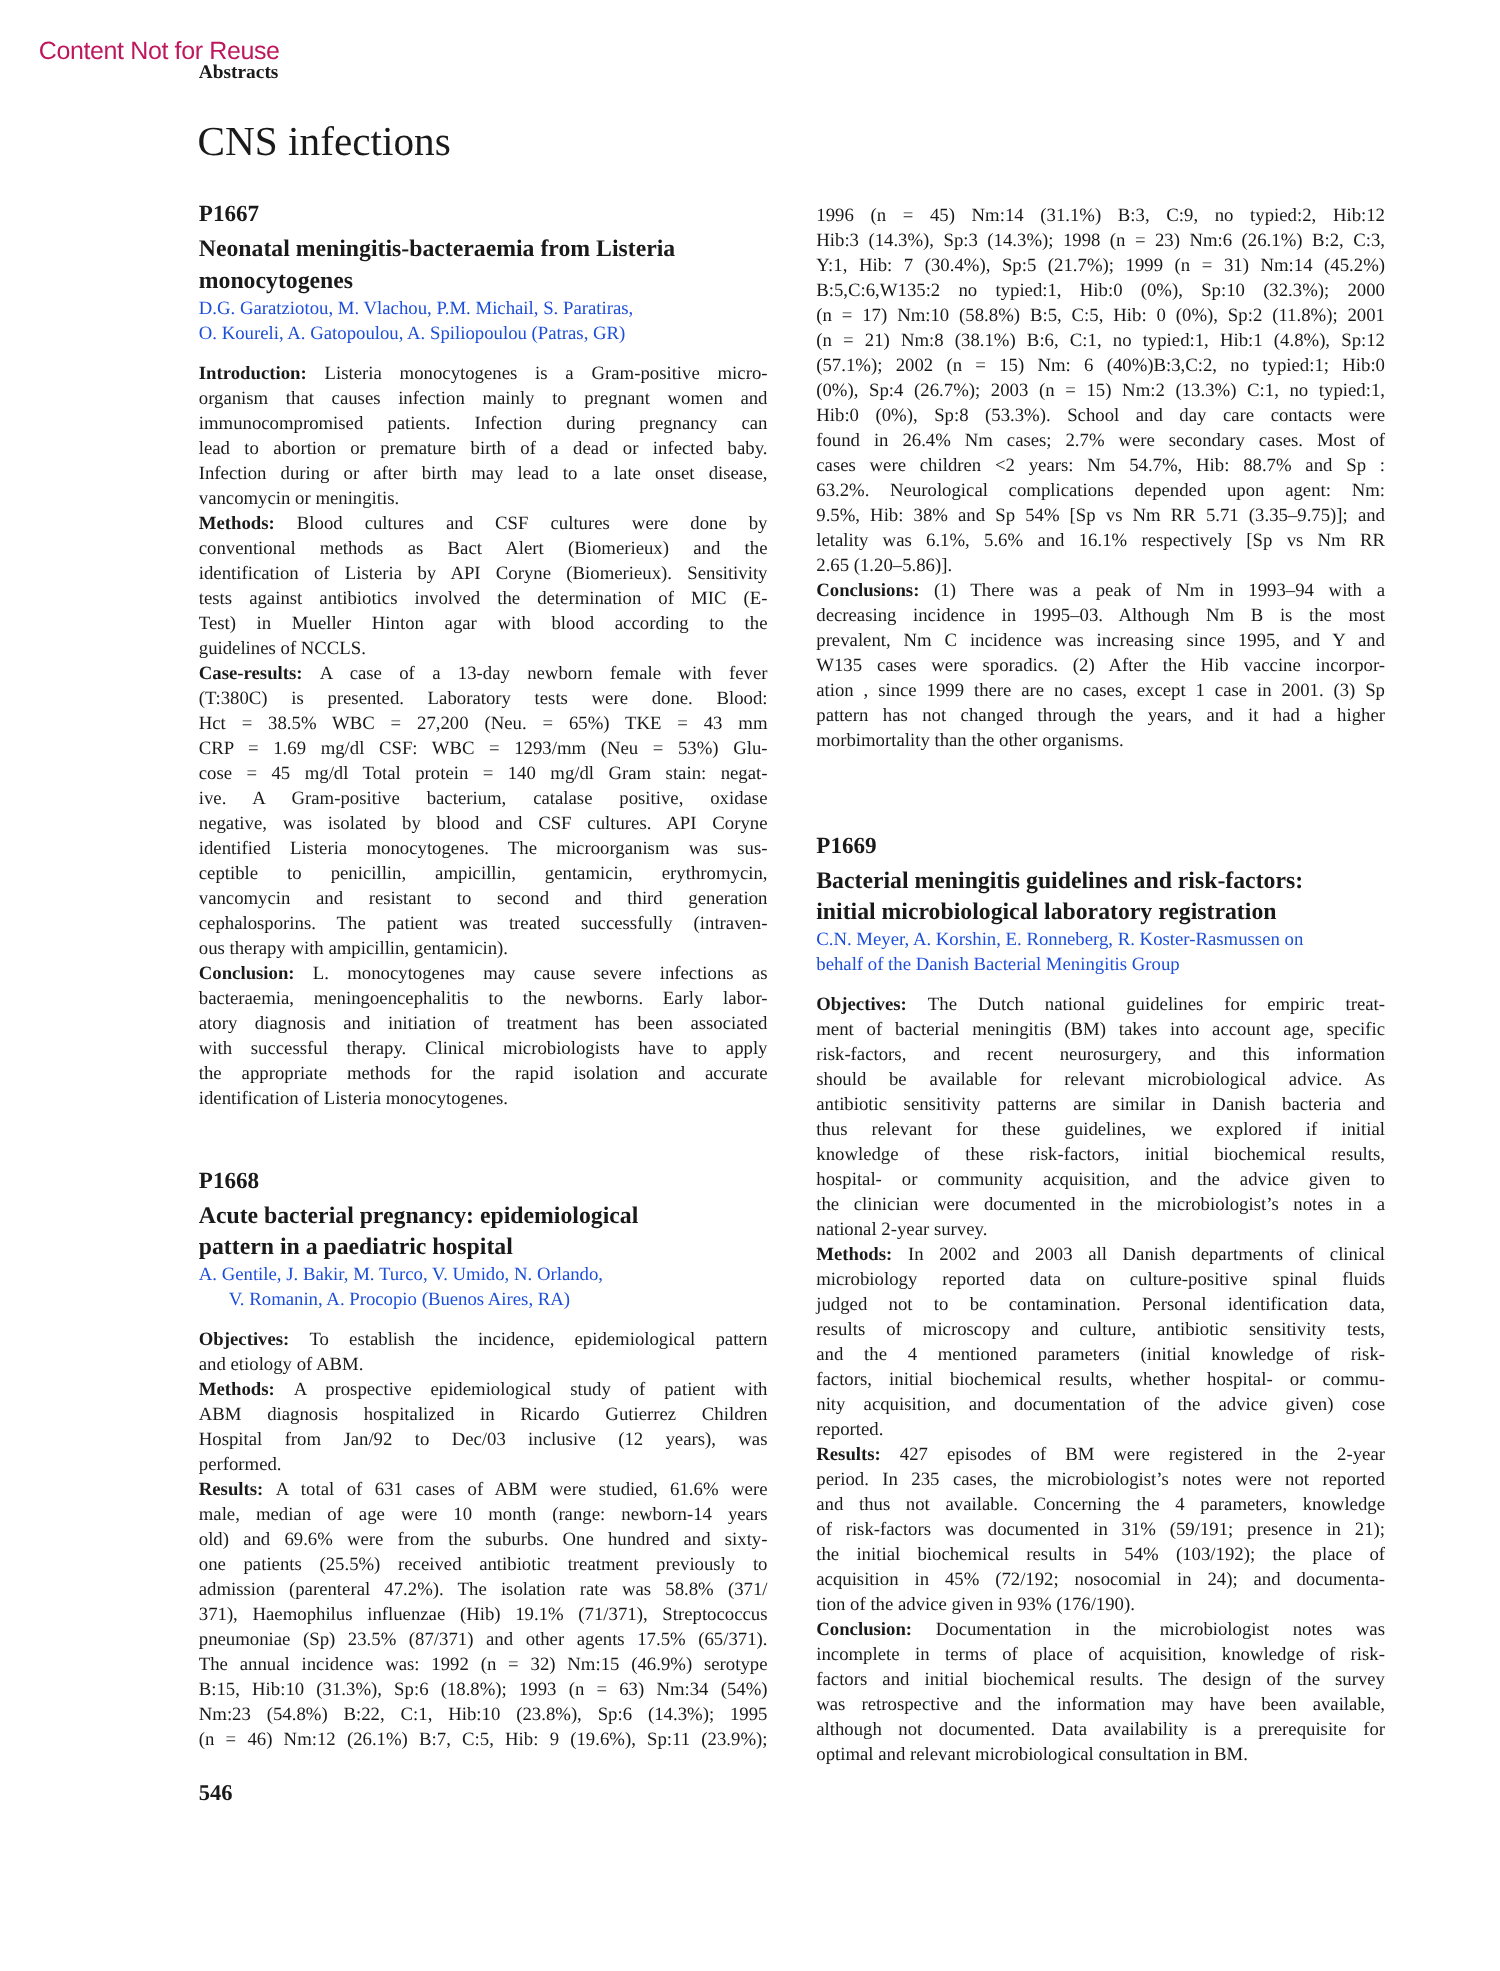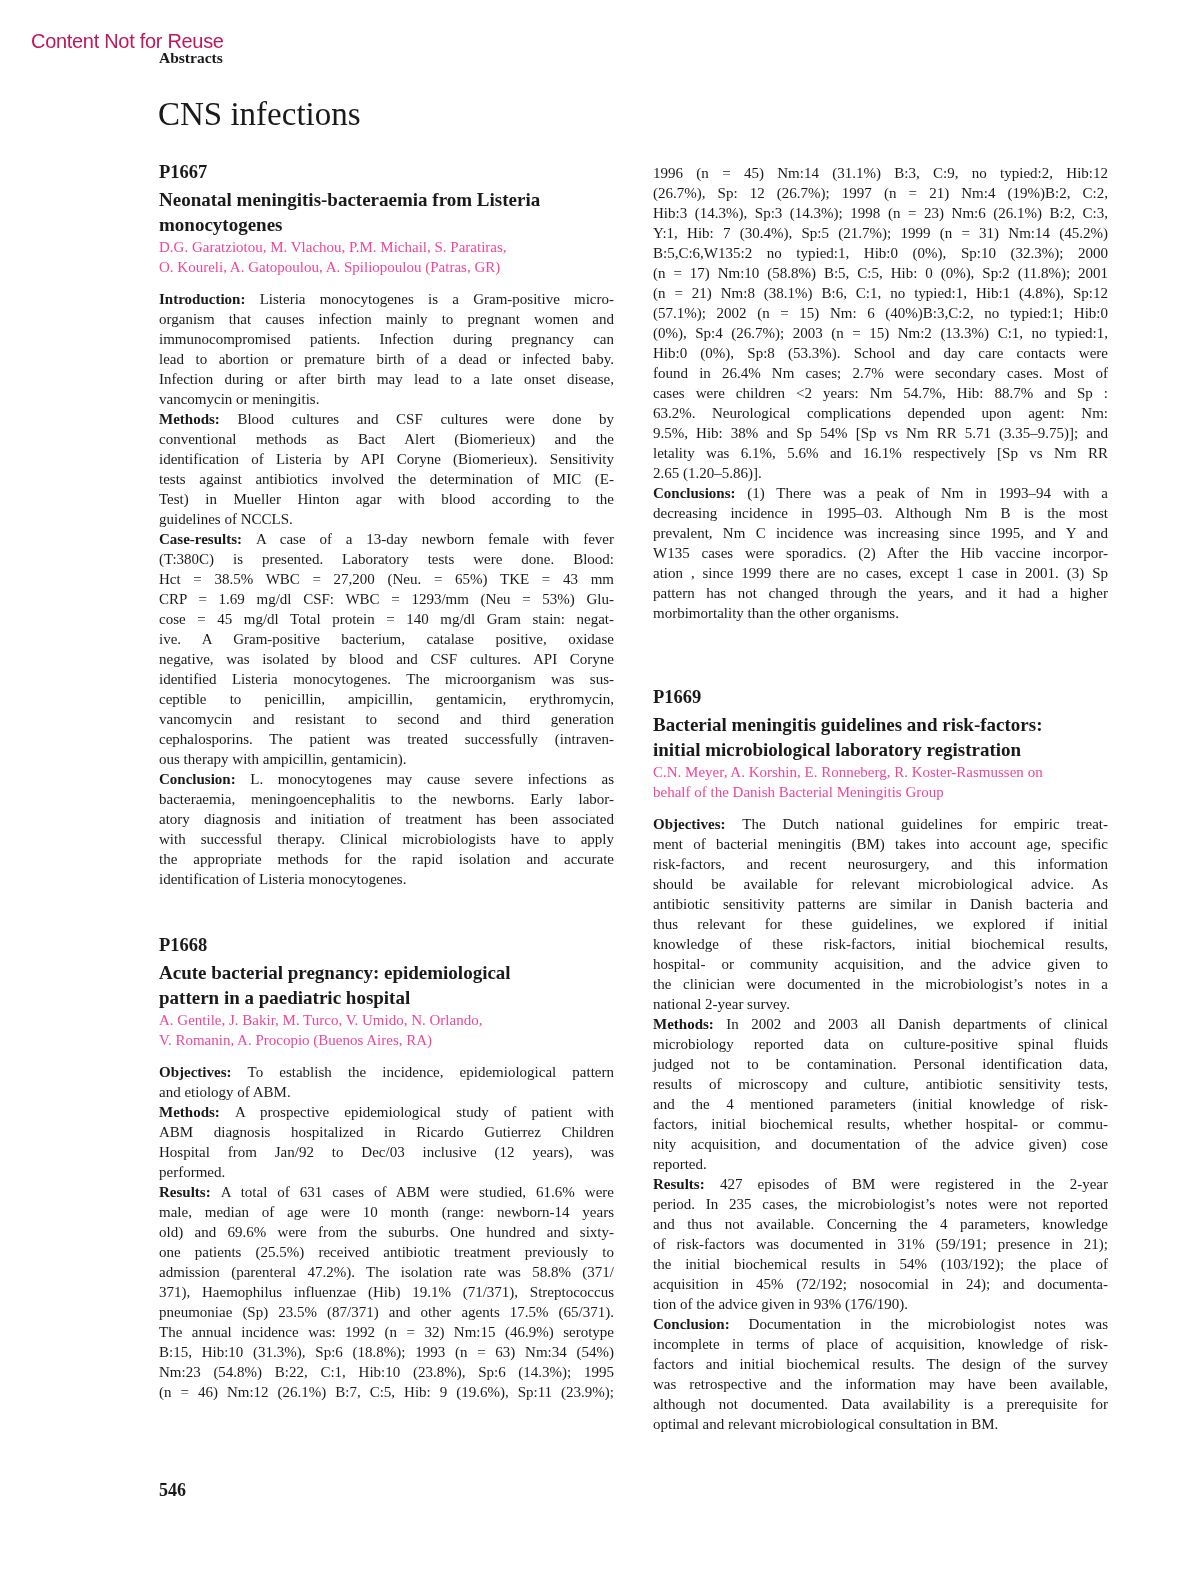--- a/index.html
+++ b/index.html
@@ -7,27 +7,27 @@
          font-family: "Liberation Serif", "DejaVu Serif", serif; color: #1a1a1a; }
   .watermark { position: absolute; left: 31px; top: 30px; font-family: "Liberation Sans", "DejaVu Sans", sans-serif;
                font-size: 20px; color: #be185d; letter-spacing: -0.3px; z-index: 2; }
   .running-head { position: absolute; left: 159px; top: 49px; font-weight: bold; font-size: 15.5px; z-index: 1; }
   .section-title { position: absolute; left: 158px; top: 96px; font-size: 33px; font-weight: normal; margin: 0; }
   .col { position: absolute; width: 455px; }
   .col.left { left: 159px; top: 160px; }
   .col.right { left: 653px; top: 163px; }
   .abs-id { font-weight: bold; font-size: 18.5px; margin: 0; line-height: 24px; }
   .abs-title { font-weight: bold; font-size: 19px; line-height: 24.5px; margin: 4px 0 0 0; }
-  .authors { font-size: 15px; line-height: 20px; margin: 0; color: #ec4899; }
+  .authors { font-size: 15px; line-height: 20px; margin: 0; color: #1d4ed8; }
   .body-text { font-size: 15px; line-height: 20px; margin: 12px 0 0 0; }
   .line { display: block; text-align: justify; text-align-last: justify; height: 20px; white-space: nowrap; overflow: visible; }
   .line.last { text-align-last: left; }
   .lbl { font-weight: bold; }
   .it { }
-  .page-number { position: absolute; left: 159px; top: 1480px; font-weight: bold; font-size: 18px; }
+  .page-number { position: absolute; left: 159px; top: 1424px; font-weight: bold; font-size: 18px; }
 </style>
 </head>
 <body>
 
 <div class="watermark">Content Not for Reuse</div>
 <div class="running-head">Abstracts</div>
 <h1 class="section-title">CNS infections</h1>
 
 <div class="col left">
   <div>
@@ -75,21 +75,21 @@
   </div>
 
   <div style="margin-top:44px;">
     <p class="abs-id">P1668</p>
     <div class="abs-title">
         <span class="" style="display: block;"><span>Acute bacterial pregnancy: epidemiological</span></span>
         <span class="" style="display: block;"><span>pattern in a paediatric hospital</span></span>
       </div>
     <div class="authors">
         <span class="" style="display: block;"><span>A. Gentile, J. Bakir, M. Turco, V. Umido, N. Orlando,</span></span>
-        <span class="" style="display: block;"><span>V. Romanin, A. Procopio </span><span class="it">(Buenos Aires, RA)</span></span>
+        <span class="" style="display: block; margin-left: 24px;"><span>V. Romanin, A. Procopio </span><span class="it">(Buenos Aires, RA)</span></span>
       </div>
     <div class="body-text">
         <span class="line"><span class="lbl">Objectives: </span><span>To establish the incidence, epidemiological pattern</span></span>
         <span class="line last"><span>and etiology of ABM.</span></span>
         <span class="line"><span class="lbl">Methods: </span><span>A prospective epidemiological study of patient with</span></span>
         <span class="line"><span>ABM diagnosis hospitalized in Ricardo Gutierrez Children</span></span>
         <span class="line"><span>Hospital from Jan/92 to Dec/03 inclusive (12 years), was</span></span>
         <span class="line last"><span>performed.</span></span>
         <span class="line"><span class="lbl">Results: </span><span>A total of 631 cases of ABM were studied, 61.6% were</span></span>
         <span class="line"><span>male, median of age were 10 month (range: newborn-14 years</span></span>
@@ -102,21 +102,20 @@
         <span class="line"><span>B:15, Hib:10 (31.3%), Sp:6 (18.8%); 1993 (n = 63) Nm:34 (54%)</span></span>
         <span class="line"><span>Nm:23 (54.8%) B:22, C:1, Hib:10 (23.8%), Sp:6 (14.3%); 1995</span></span>
         <span class="line"><span>(n = 46) Nm:12 (26.1%) B:7, C:5, Hib: 9 (19.6%), Sp:11 (23.9%);</span></span>
       </div>
   </div>
 </div>
 
 <div class="col right">
   <div class="body-text" style="margin-top:0">
       <span class="line"><span>1996 (n = 45) Nm:14 (31.1%) B:3, C:9, no typied:2, Hib:12</span></span>
-      <span class="line"><span>(26.7%), Sp: 12 (26.7%); 1997 (n = 21) Nm:4 (19%)B:2, C:2,</span></span>
       <span class="line"><span>Hib:3 (14.3%), Sp:3 (14.3%); 1998 (n = 23) Nm:6 (26.1%) B:2, C:3,</span></span>
       <span class="line"><span>Y:1, Hib: 7 (30.4%), Sp:5 (21.7%); 1999 (n = 31) Nm:14 (45.2%)</span></span>
       <span class="line"><span>B:5,C:6,W135:2 no typied:1, Hib:0 (0%), Sp:10 (32.3%); 2000</span></span>
       <span class="line"><span>(n = 17) Nm:10 (58.8%) B:5, C:5, Hib: 0 (0%), Sp:2 (11.8%); 2001</span></span>
       <span class="line"><span>(n = 21) Nm:8 (38.1%) B:6, C:1, no typied:1, Hib:1 (4.8%), Sp:12</span></span>
       <span class="line"><span>(57.1%); 2002 (n = 15) Nm: 6 (40%)B:3,C:2, no typied:1; Hib:0</span></span>
       <span class="line"><span>(0%), Sp:4 (26.7%); 2003 (n = 15) Nm:2 (13.3%) C:1, no typied:1,</span></span>
       <span class="line"><span>Hib:0 (0%), Sp:8 (53.3%). School and day care contacts were</span></span>
       <span class="line"><span>found in 26.4% Nm cases; 2.7% were secondary cases. Most of</span></span>
       <span class="line"><span>cases were children &lt;2 years: Nm 54.7%, Hib: 88.7% and Sp :</span></span>

